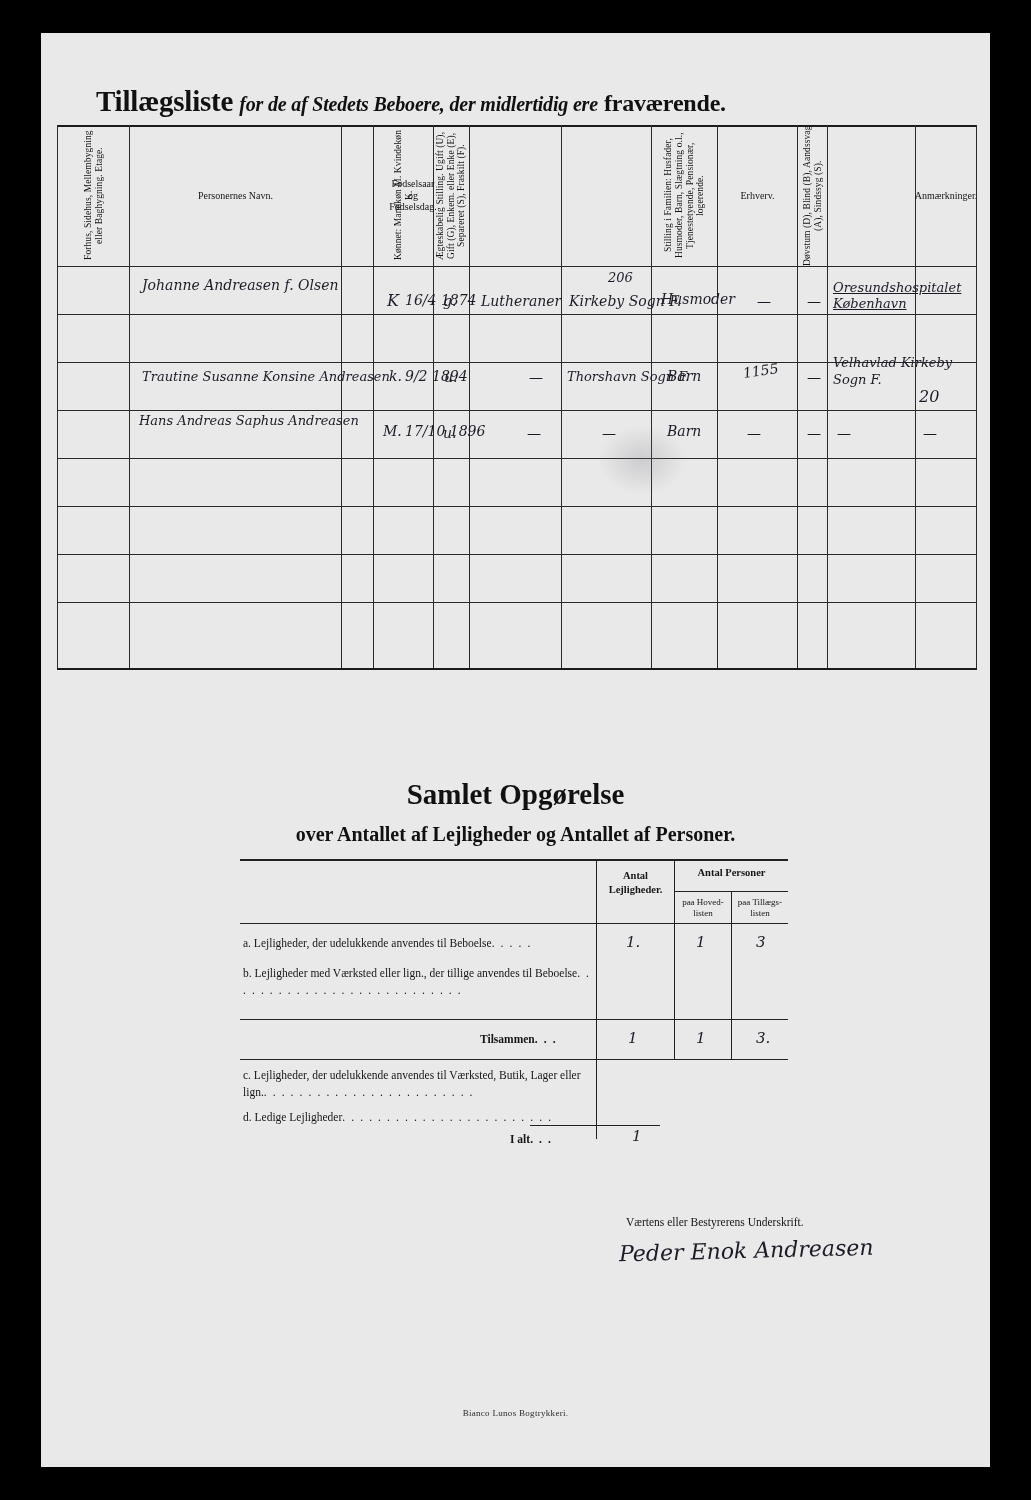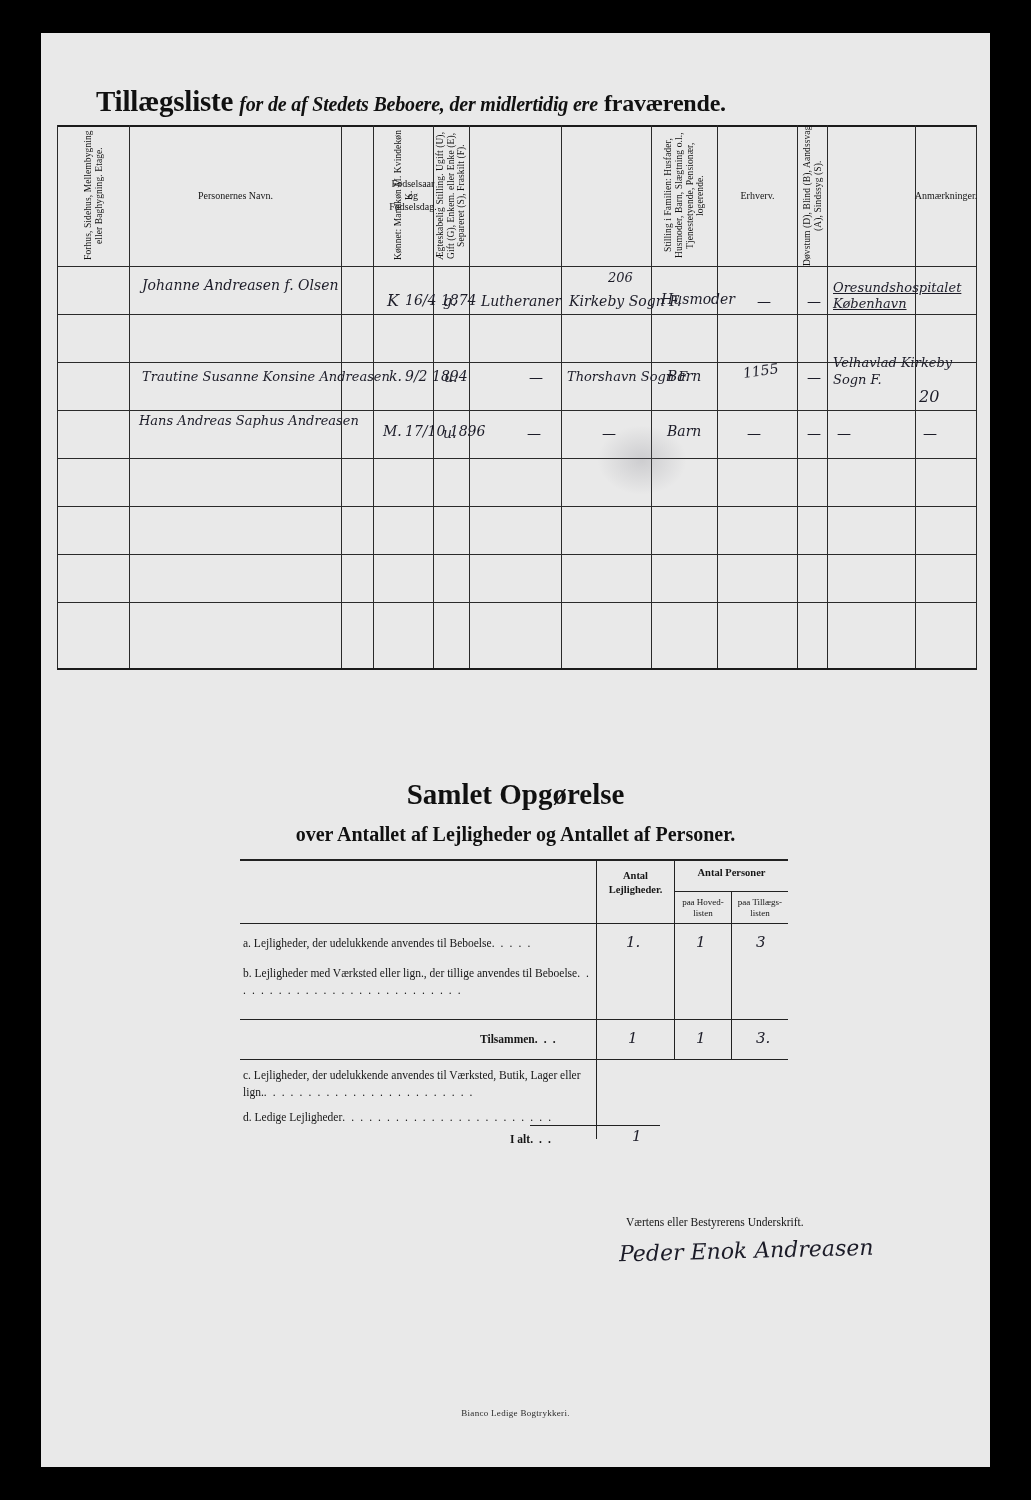--- a/index.html
+++ b/index.html
@@ -190,15 +190,15 @@
 
     <div class="lbl" style="left:270px;top:272px;font-weight:bold;">
       <span>I alt</span><span class="dots">. . .</span>
     </div>
     <div class="num" style="left:392px;top:268px;">1</div>
   </div>
 
   <div class="sig-label">Værtens eller Bestyrerens Underskrift.</div>
   <div class="sig">Peder Enok Andreasen</div>
 
-  <div class="printer">Bianco Ledige Bogtrykkeri.</div>
+  <div class="printer">Bianco Lunos Bogtrykkeri.</div>
  </div>
 </div>
 
 </body></html>

